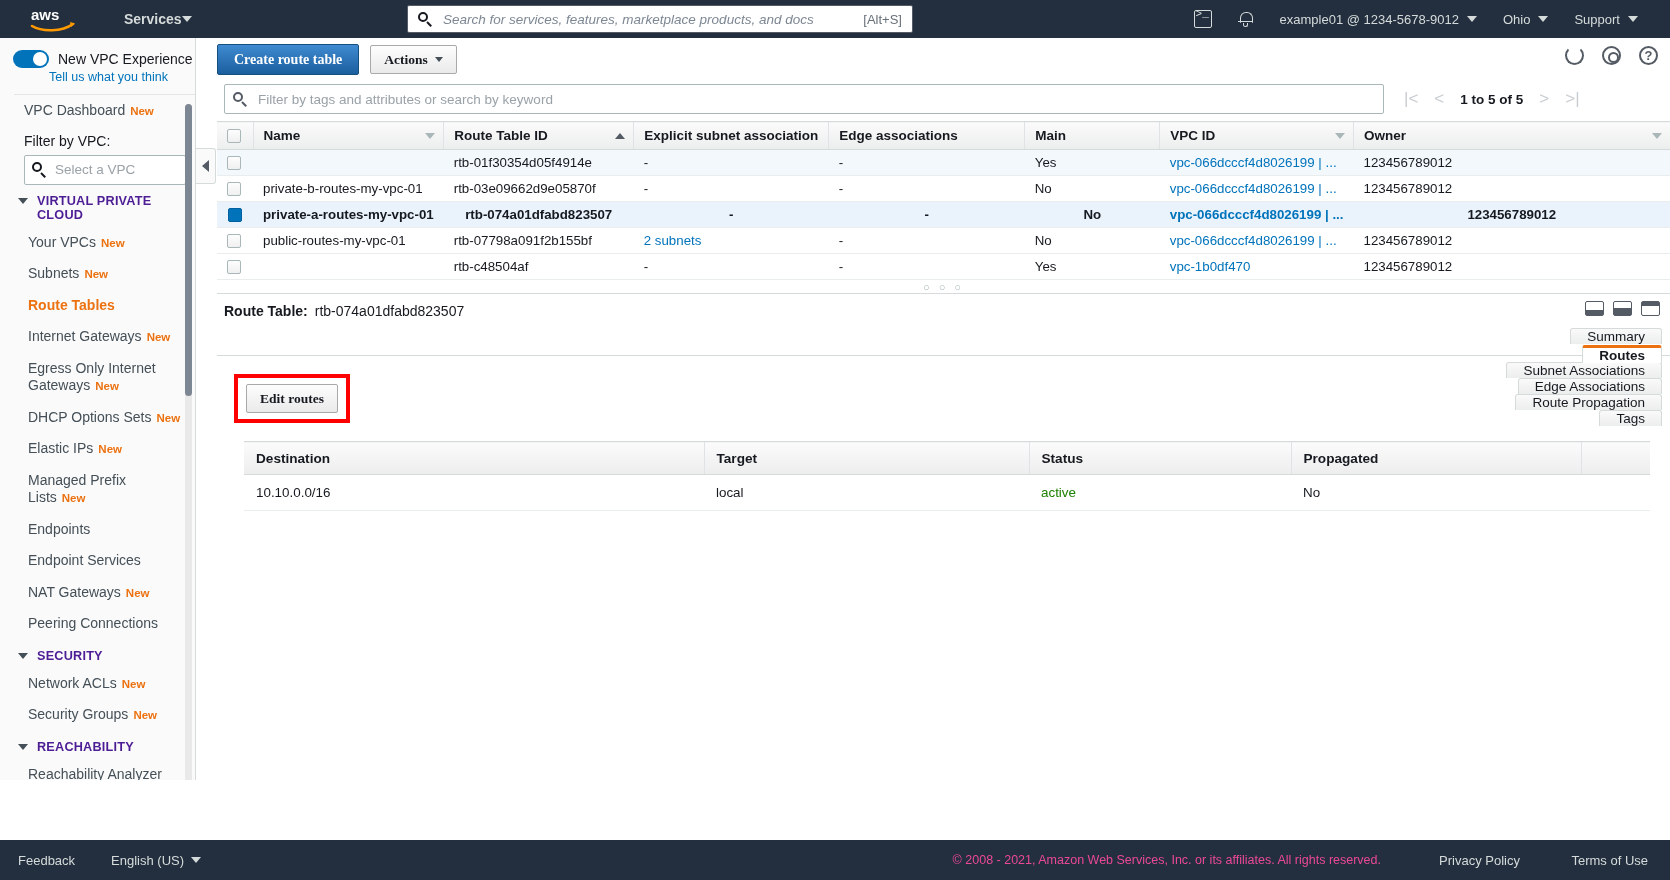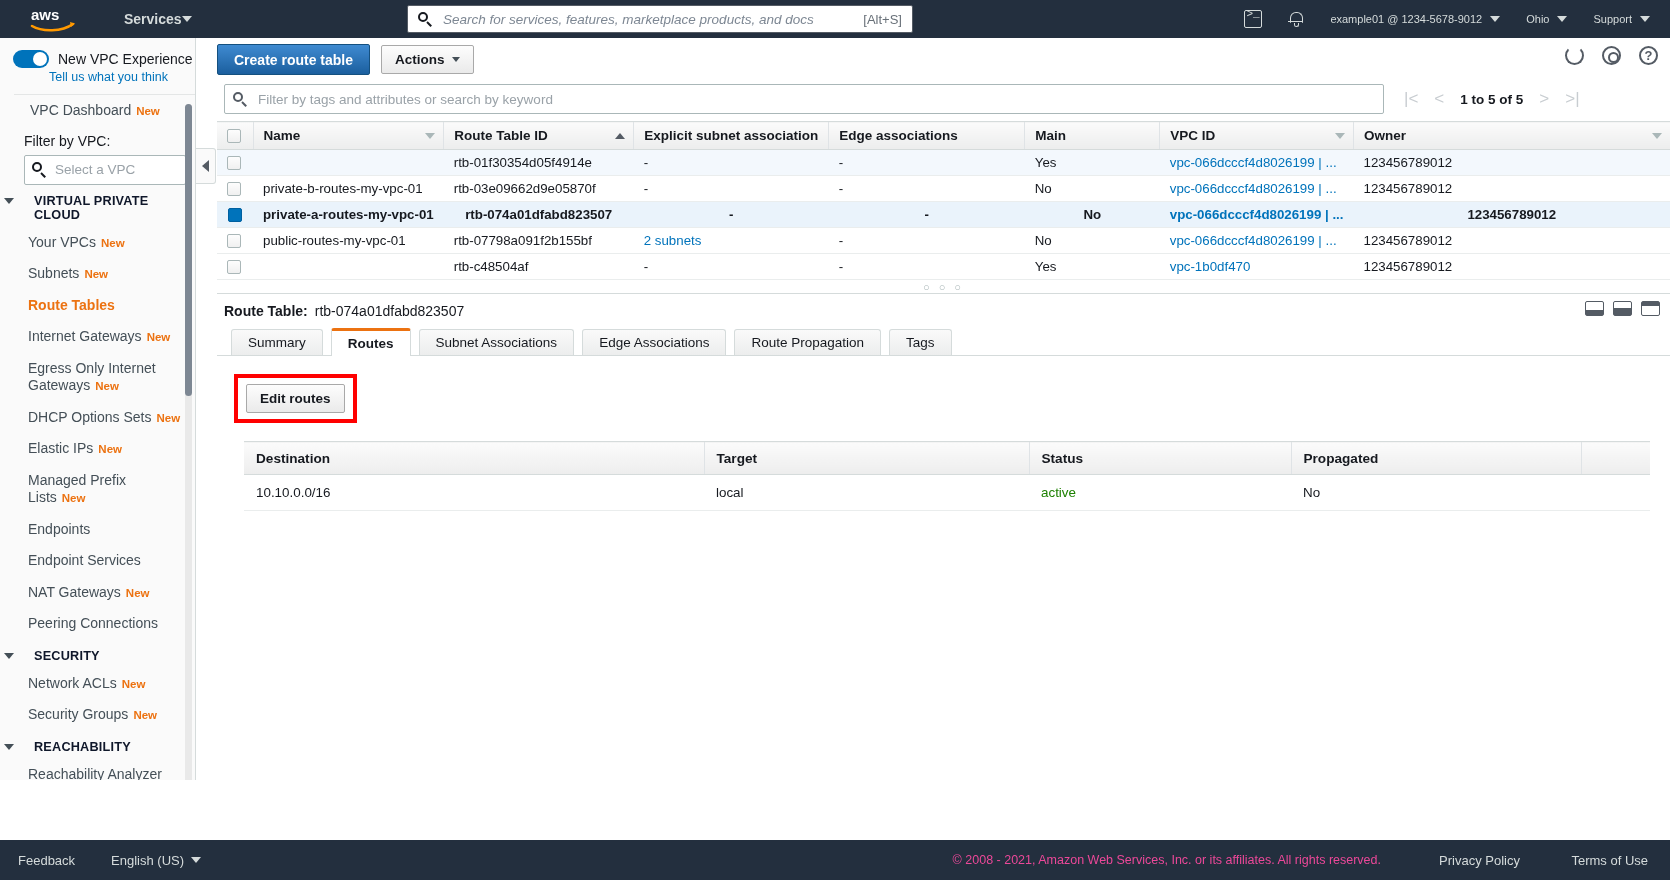--- a/index.html
+++ b/index.html
@@ -31,22 +31,22 @@
     border-radius: 2px;
   }
   #search-wrap .mag { margin-left: 10px; }
   #search-input {
     flex: 1; border: none; outline: none; height: 24px; margin-left: 8px;
     font-family: "Liberation Sans", sans-serif; font-size: 13.5px;
     font-style: italic; color: #687078; background: transparent;
   }
   #search-input::placeholder { color: #7d8793; font-style: italic; }
   .alt-s { color: #687078; font-size: 13px; margin-right: 10px; font-style: normal; }
-  .nav-right { position: absolute; right: 0; top: 0; height: 38px;
-    display: flex; align-items: center; color: #d5dbdb; font-size: 11px; }
+  .nav-right { position: absolute; right: 12px; top: 0; height: 38px;
+    display: flex; align-items: center; color: #d5dbdb; font-size: 13px; }
   .nav-right > div { display: flex; align-items: center; cursor: pointer; }
   .cloudshell-ic { width: 18px; height: 18px; border: 1.6px solid #d5dbdb;
     border-radius: 2px; position: relative; margin-right: 0; }
   .cloudshell-ic::before {
     content: ">_"; position: absolute; left: 1px; top: -3px; font-size: 11px;
     font-family: "Liberation Mono", monospace; color: #d5dbdb;
   }
   .bell-ic { position: relative; width: 16px; height: 17px; }
   .bell-ic::before {
     content: ""; position: absolute; left: 2px; top: 1px; width: 11px; height: 10px;
@@ -82,22 +82,22 @@
   .side-divider { border-top: 1px solid #e4e6e6; margin: 10px 0 0 14px; }
   .side-item {
     padding: 7px 8px 7px 28px; font-size: 14px; color: #444f57;
     cursor: pointer; line-height: 1.25;
   }
   .side-item .new-badge {
     color: #ec7211; font-weight: bold; font-size: 11.5px; margin-left: 5px;
   }
   .side-item.active { color: #ec7211; font-weight: bold; }
   .side-group {
-    padding: 9px 8px 5px 4px; font-size: 12.7px; font-weight: bold;
-    color: #0f172a; letter-spacing: 0.2px; display: flex; gap: 20px;
+    padding: 9px 8px 5px 18px; font-size: 12.7px; font-weight: bold;
+    color: #4c1d95; letter-spacing: 0.2px; display: flex; gap: 9px;
     align-items: flex-start; cursor: pointer;
   }
   .group-caret {
     width: 0; height: 0; border-left: 5px solid transparent;
     border-right: 5px solid transparent; border-top: 6px solid #444f57;
     margin-top: 4px; flex: none;
   }
   .filter-label { padding: 6px 8px 4px 24px; font-size: 14px; color: #16191f; }
   .vpc-filter {
     margin: 2px 0 0 24px; width: 162px; height: 30px; background: #fff;
@@ -127,21 +127,21 @@
 
   
   #main {
     position: absolute; left: 217px; top: 38px; width: 1453px; height: 742px;
     background: #ffffff; overflow: hidden;
   }
   #toolbar { height: 38px; display: flex; align-items: center; padding: 5px 0 0 0; }
   .btn {
     height: 29px; border: 1px solid #a9a9a9; border-radius: 2px;
     background: linear-gradient(to bottom, #fdfdfd 0%, #eaeaea 100%);
-    font-family: Liberation Sans, sans-serif; font-size: 13.5px; font-weight: bold;
+    font-family: Liberation Serif, serif; font-size: 13.5px; font-weight: bold;
     color: #16191f; padding: 0 13px; cursor: pointer; display: flex;
     align-items: center; gap: 7px;
   }
   .btn-primary {
     background: linear-gradient(to bottom, #3f8ad1 0%, #1b5f9e 100%);
     border: 1px solid #14507f; color: #ffffff; height: 31px; padding: 0 16px;
     font-size: 14px;
   }
   .caret-sm {
     width: 0; height: 0; border-left: 4px solid transparent;
@@ -215,21 +215,21 @@
   }
   .panel-ic { width: 19px; height: 15px; border: 1.6px solid #545b64;
     border-radius: 2px; cursor: pointer; position: relative; }
   .panel-ic.i1::after { content:""; position:absolute; left:0; right:0; bottom:0;
     height:5px; background:#545b64; }
   .panel-ic.i2::after { content:""; position:absolute; left:0; right:0; bottom:0;
     height:7px; background:#545b64; }
   .panel-ic.i3::after { content:""; position:absolute; left:0; right:0; top:0;
     height:4px; background:#545b64; }
   #tabs { display: flex; align-items: flex-end; padding-left: 14px;
-    border-bottom: 1px solid #d5dbdb; height: 28px; }
+    border-bottom: 1px solid #d5dbdb; height: 28px; flex-direction: column; }
   .tab {
     height: 26px; display: flex; align-items: center; padding: 0 16px;
     font-size: 13.5px; color: #16191f; background: linear-gradient(to bottom,#fafafa,#eceded);
     border: 1px solid #d5dbdb; border-bottom: none; border-radius: 3px 3px 0 0;
     margin-right: 8px; cursor: pointer;
   }
   .tab.active {
     background: #ffffff; font-weight: bold; border-top: 3px solid #ec7211;
     height: 28px; position: relative; top: 1px;
   }
@@ -349,21 +349,21 @@
 </div>
 
 <div id="sidebar">
   <div class="new-exp">
     <span class="toggle"></span>
     <span class="new-exp-label">New VPC Experience</span>
   </div>
   <div class="tell-us">Tell us what you think</div>
   <div class="side-divider"></div>
 
-  <div class="side-item" style="padding-left:30px">
+  <div class="side-item" style="padding-left:24px">
     <span>VPC Dashboard</span><span class="new-badge">New</span>
   </div>
 
   <div class="filter-label">Filter by VPC:</div>
   <div class="vpc-filter">
     <span class="mag-glass" style="color:#16191f;margin-left:7px">
       <span class="circ"></span>
         <span class="hdl"></span>
     </span>
     <input type="text" placeholder="Select a VPC" style="">

